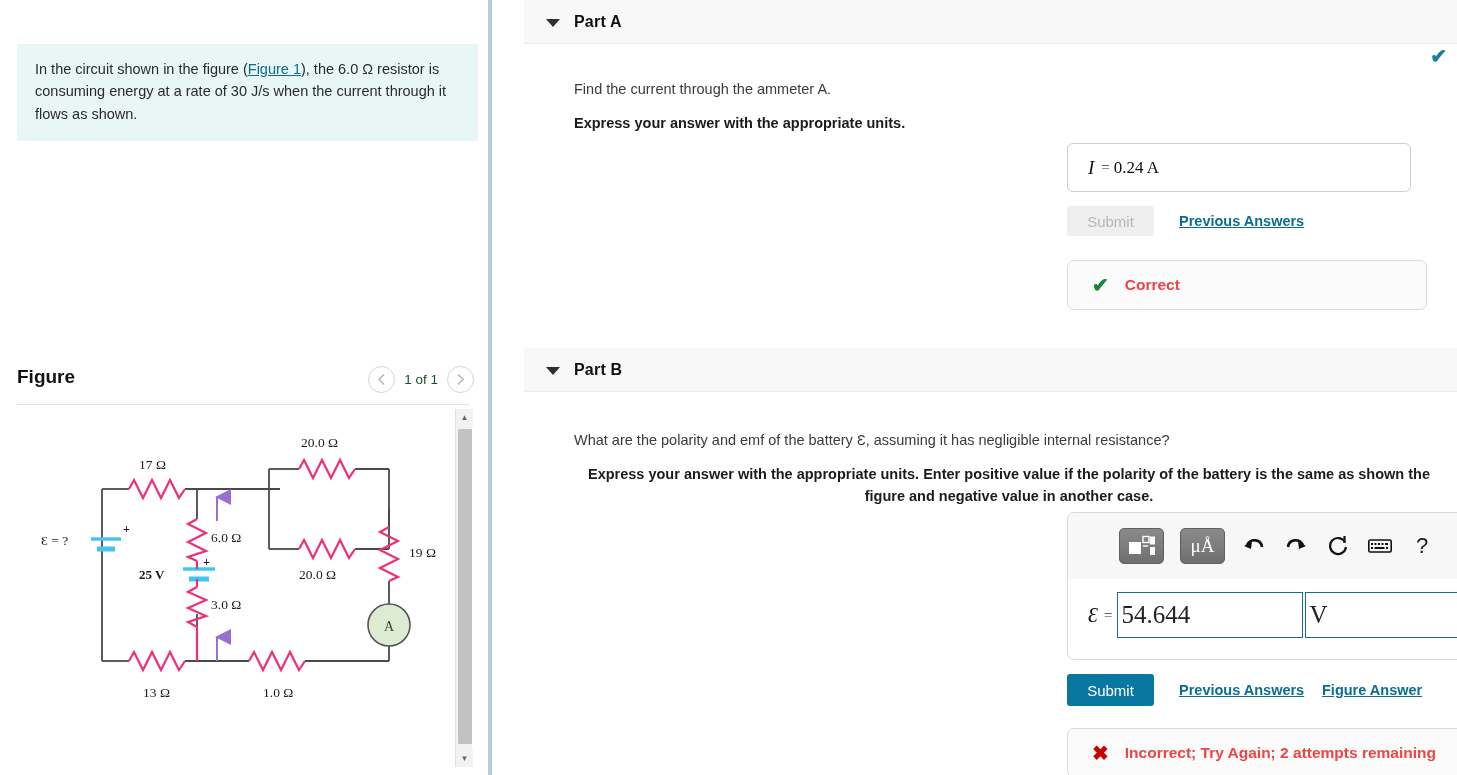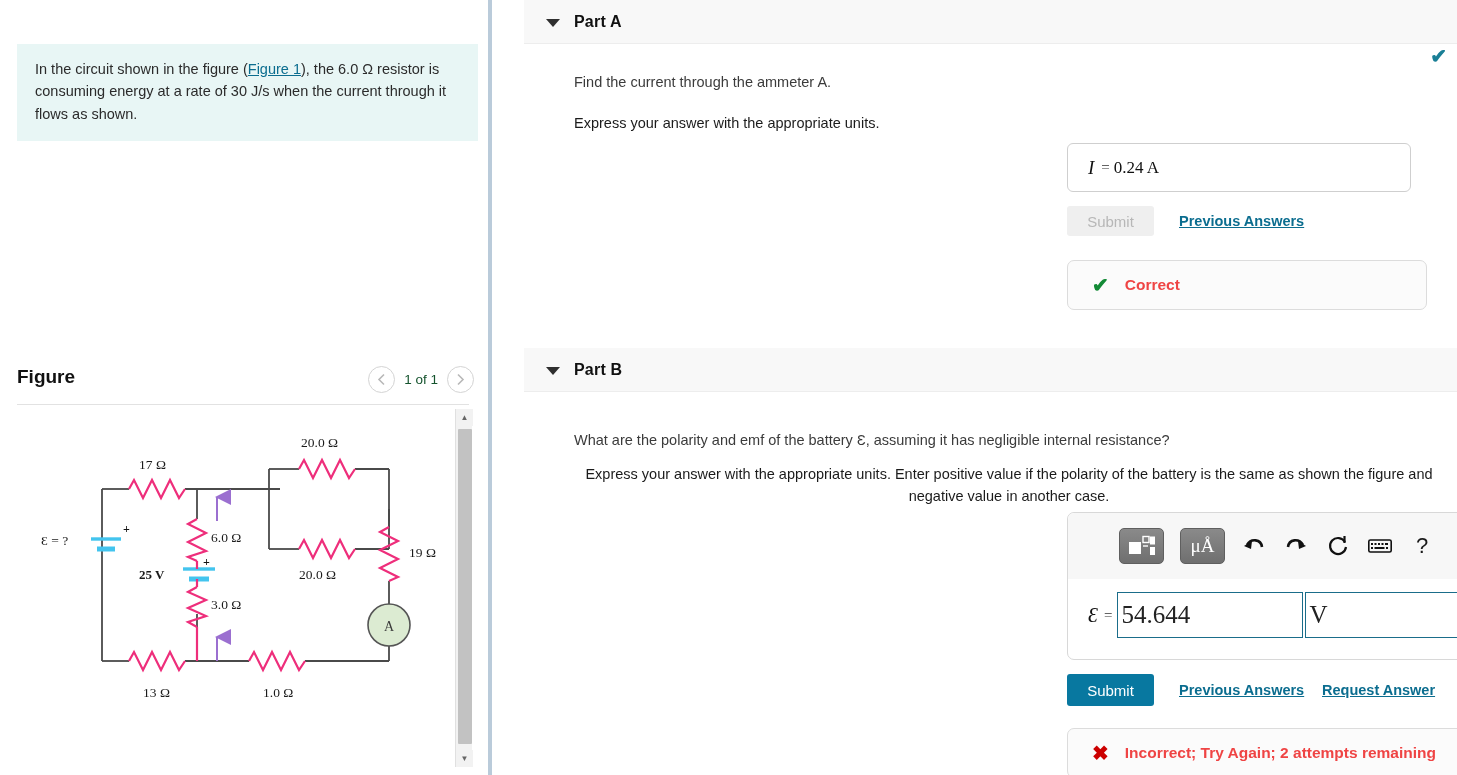--- a/index.html
+++ b/index.html
@@ -100,21 +100,21 @@
   .part-check {
     position:absolute; right:10px; top:14px;
     color:#1a7f96; font-size:20px; font-weight:bold;
   }
 
   .qtext {
     position:absolute; left:82px; font-size:14.5px; color:#3b3b3b; line-height:1.5;
   }
   .qbold {
     position:absolute; left:82px; font-size:14.5px; color:#1b1b1b;
-    font-weight:normal; line-height:1.52;
+    font-weight:bold; line-height:1.52;
   }
 
   
   #answerA-box {
     position:absolute; left:575px; top:143px; width:344px; height:49px;
     border:1px solid #cfcfcf; border-radius:6px; background:#fff;
     display:flex; align-items:center; padding-left:20px;
     font-family:"Liberation Serif", serif;
   }
   #answerA-var { font-style:italic; font-size:19px; color:#111; }
@@ -315,21 +315,21 @@
 <div id="panel-divider"></div>
 
 <div id="right-panel">
 
   <div class="part-header" style="top:0;">
     <div class="part-caret"></div>
     <div class="part-label">Part A</div>
   </div>
   <div class="part-check" style="top:44px;">✔</div>
 
-  <div class="qtext" style="top:72px; width:800px;">Find the current through the ammeter A.</div>
+  <div class="qtext" style="top:79px; width:800px;">Find the current through the ammeter A.</div>
   <div class="qbold" style="top:112px; width:850px;">Express your answer with the appropriate units.</div>
 
   <div id="answerA-box">
     <span id="answerA-var">I</span>
     <span id="answerA-eq">=</span>
     <span id="answerA-val">0.24 A</span>
   </div>
 
   <button class="btn-submit-disabled" style="left:575px; top:206px; width:87px; height:30px;">Submit</button>
   <a class="link" style="left:687px; top:213px;">Previous Answers</a>
@@ -400,19 +400,19 @@
     <div id="answerB-row">
       <span id="answerB-var">Ɛ</span>
       <span id="answerB-eq">=</span>
       <div class="field-box" id="answerB-value">54.644</div>
       <div class="field-box" id="answerB-unit">V</div>
     </div>
   </div>
 
   <button class="btn-submit" style="left:575px; top:674px; width:87px; height:32px;">Submit</button>
   <a class="link" style="left:687px; top:682px;">Previous Answers</a>
-  <a class="link" style="left:830px; top:682px;">Request Answer</a>
+  <a class="link" style="left:830px; top:682px;">Figure Answer</a>
 
   <div class="feedback-box" style="left:575px; top:728px; width:425px; height:50px;">
     <span class="fb-mark" style="color:#cc0000;">✖</span>
     <span class="fb-text">Incorrect; Try Again; 2 attempts remaining</span>
   </div>
 </div>
 
 </body></html>

